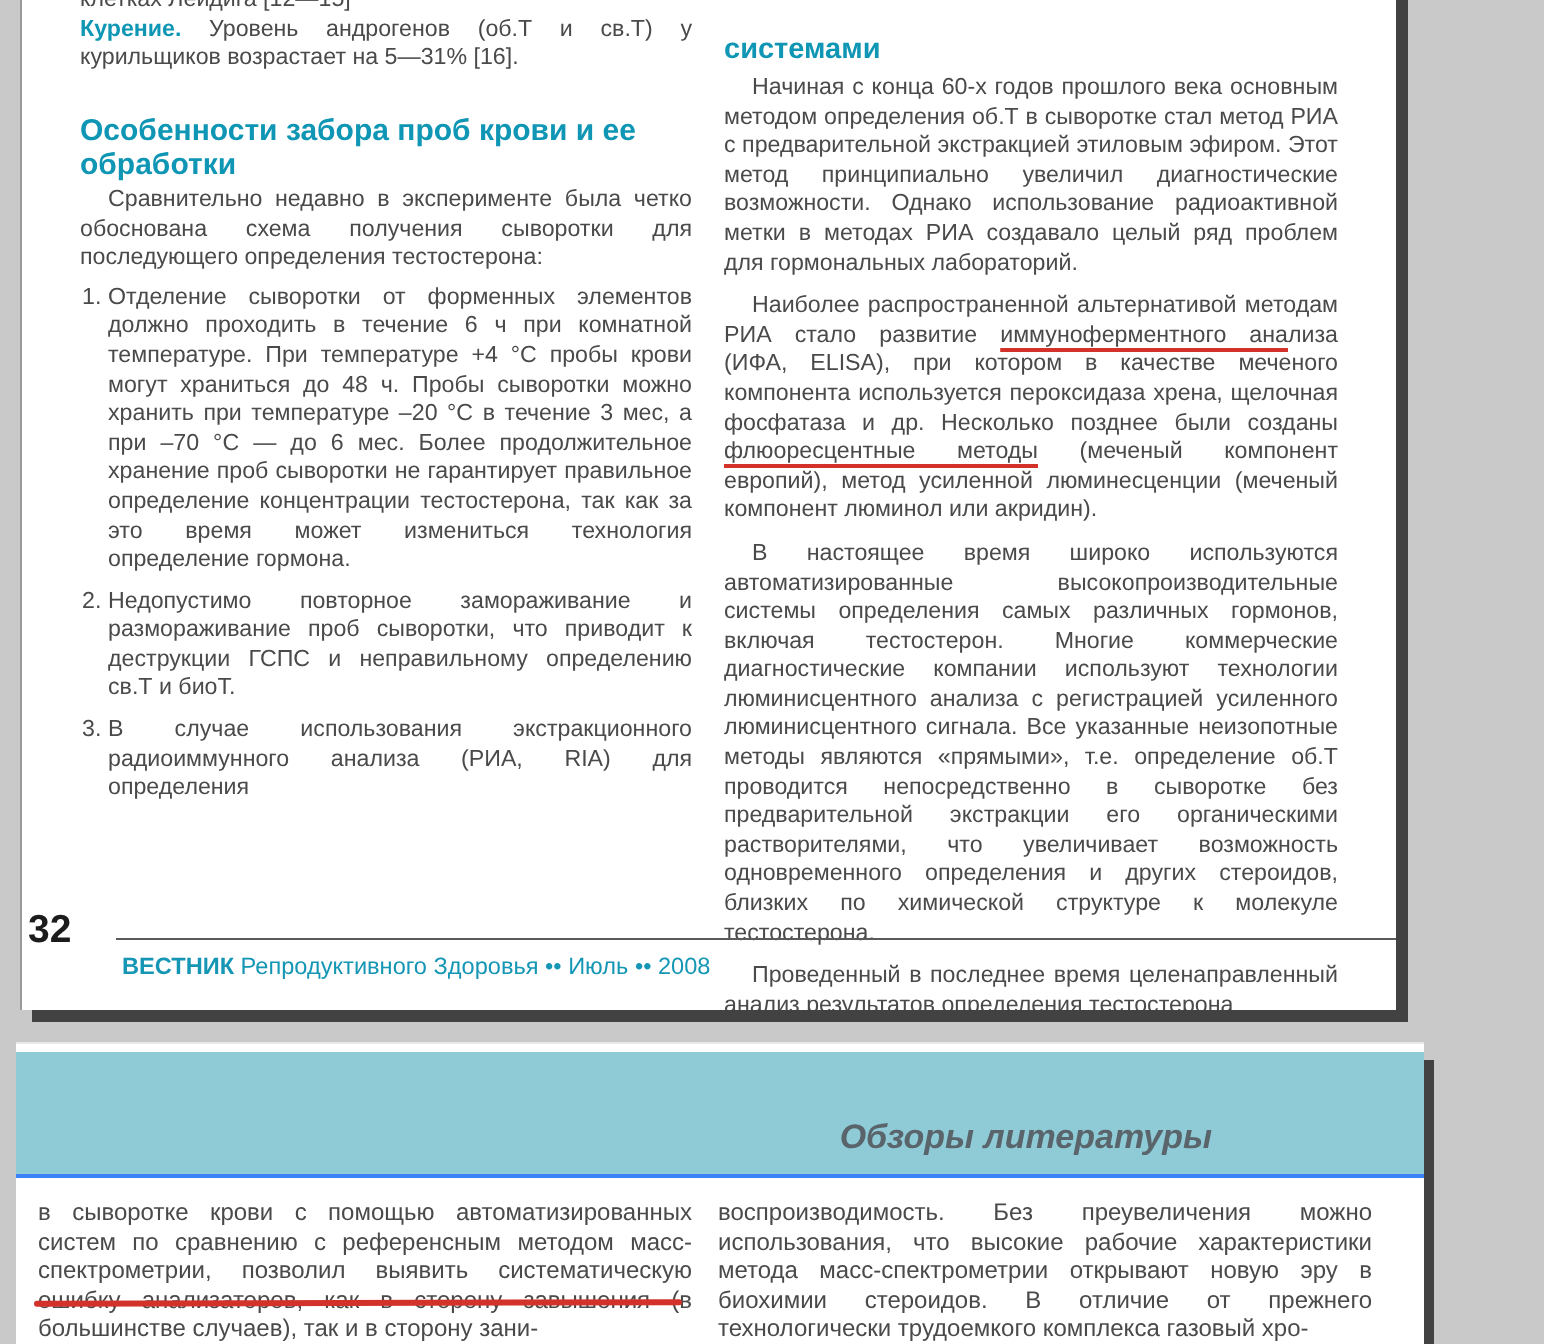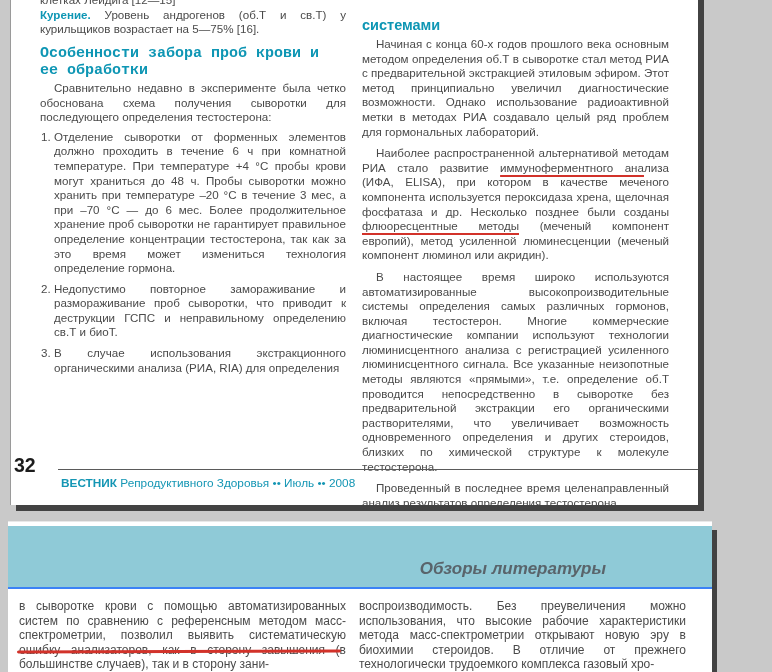--- a/index.html
+++ b/index.html
@@ -20,22 +20,22 @@
   .colR { position:absolute; left:351px; top:4px; width:307px;margin-top:14px; }
   .body {
     font-size:11.6px; line-height:14.6px; color:#4a4a4a;
     text-align:justify; hyphens:auto; -webkit-hyphens:auto;
   }
   .clip-line { margin-top:-7px; }
   .indent { text-indent:14px; }
   .lead { font-weight:bold; color:#0e96b4; }
   .p-sex { margin-top:7px; }
   h2.section {
-    margin:8px 0 1px 0; font-size:15px; line-height:17.6px;
-    font-weight:bold; color:#0e96b4;font-family:Liberation Mono, monospace;
+    margin:20px 0 1px 0; font-size:15px; line-height:17.6px;
+    font-weight:bold; color:#0e96b4;
   }
   h3.cont { margin:-1px 0 0 0; font-size:14.5px; line-height:16px; font-weight:bold; color:#0e96b4; }
   .li { position:relative; padding-left:14px; margin-top:5px; }
   .li .num { position:absolute; left:1px; text-indent:0; }
   .colR p { margin:7px 0 0 0; }
   .colL p { margin:0; }
   .redu {
     text-decoration:underline; text-decoration-color:#d2322a;
     text-decoration-thickness:2px; text-underline-offset:2.5px;
   }
@@ -68,34 +68,34 @@
 </style>
 </head>
 <body>
 
 <div class="page1">
 
   <div class="colL">
     <div class="body clip-line">клетках Лейдига [12—15]</div>
 
 
-    <p class="body"><b class="lead">Курение.</b><span> Уровень андрогенов (об.Т и св.Т) у курильщиков возрастает на 5—75% [16].</span></p>
+    <p class="body"><b class="lead">Курение.</b><span> Уровень андрогенов (об.Т и св.Т) у курильщиков возрастает на 5—31% [16].</span></p>
 
     <h2 class="section">Особенности забора проб крови и ее обработки</h2>
 
     <p class="body indent">Сравнительно недавно в эксперименте была четко обоснована схема получения сыворотки для последующего определения тестостерона:</p>
 
     <div class="body li">
       <span class="num">1.</span><span>Отделение сыворотки от форменных элементов должно проходить в течение 6 ч при комнатной температуре. При температуре +4 °С пробы крови могут храниться до 48 ч. Пробы сыворотки можно хранить при температуре –20 °С в течение 3 мес, а при –70 °С — до 6 мес. Более продолжительное хранение проб сыворотки не гарантирует правильное определение концентрации тестостерона, так как за это время может измениться технология определение гормона.</span>
     </div>
     <div class="body li" style="margin-top:6px">
       <span class="num">2.</span><span>Недопустимо повторное замораживание и размораживание проб сыворотки, что приводит к деструкции ГСПС и неправильному определению св.Т и биоТ.</span>
     </div>
     <div class="body li" style="margin-top:6px">
-      <span class="num">3.</span><span>В случае использования экстракционного органическими анализа (РИА, RIA) для определения</span>
+      <span class="num">3.</span><span>В случае использования экстракционного радиоиммунного анализа (РИА, RIA) для определения</span>
     </div>
   </div>
 
   <div class="colR">
     <h3 class="cont">системами</h3>
 
     <p class="body indent" style="margin-top:4px">Начиная с конца 60-х годов прошлого века основным методом определения об.Т в сыворотке стал метод РИА с предварительной экстракцией этиловым эфиром. Этот метод принципиально увеличил диагностические возможности. Однако использование радиоактивной метки в методах РИА создавало целый ряд проблем для гормональных лабораторий.</p>
 
     <p class="body indent"><span>Наиболее распространенной альтернативой методам РИА стало развитие </span><span class="redu">иммуноферментного ана</span><span>­лиза (ИФА, ELISA), при котором в качестве меченого компонента используется пероксидаза хрена, щелочная фосфатаза и др. Несколько позднее были созданы </span><span class="redu">флюоресцентные методы</span><span> (меченый компонент европий), метод усиленной люминесценции (меченый компонент люминол или акридин).</span></p>
 

